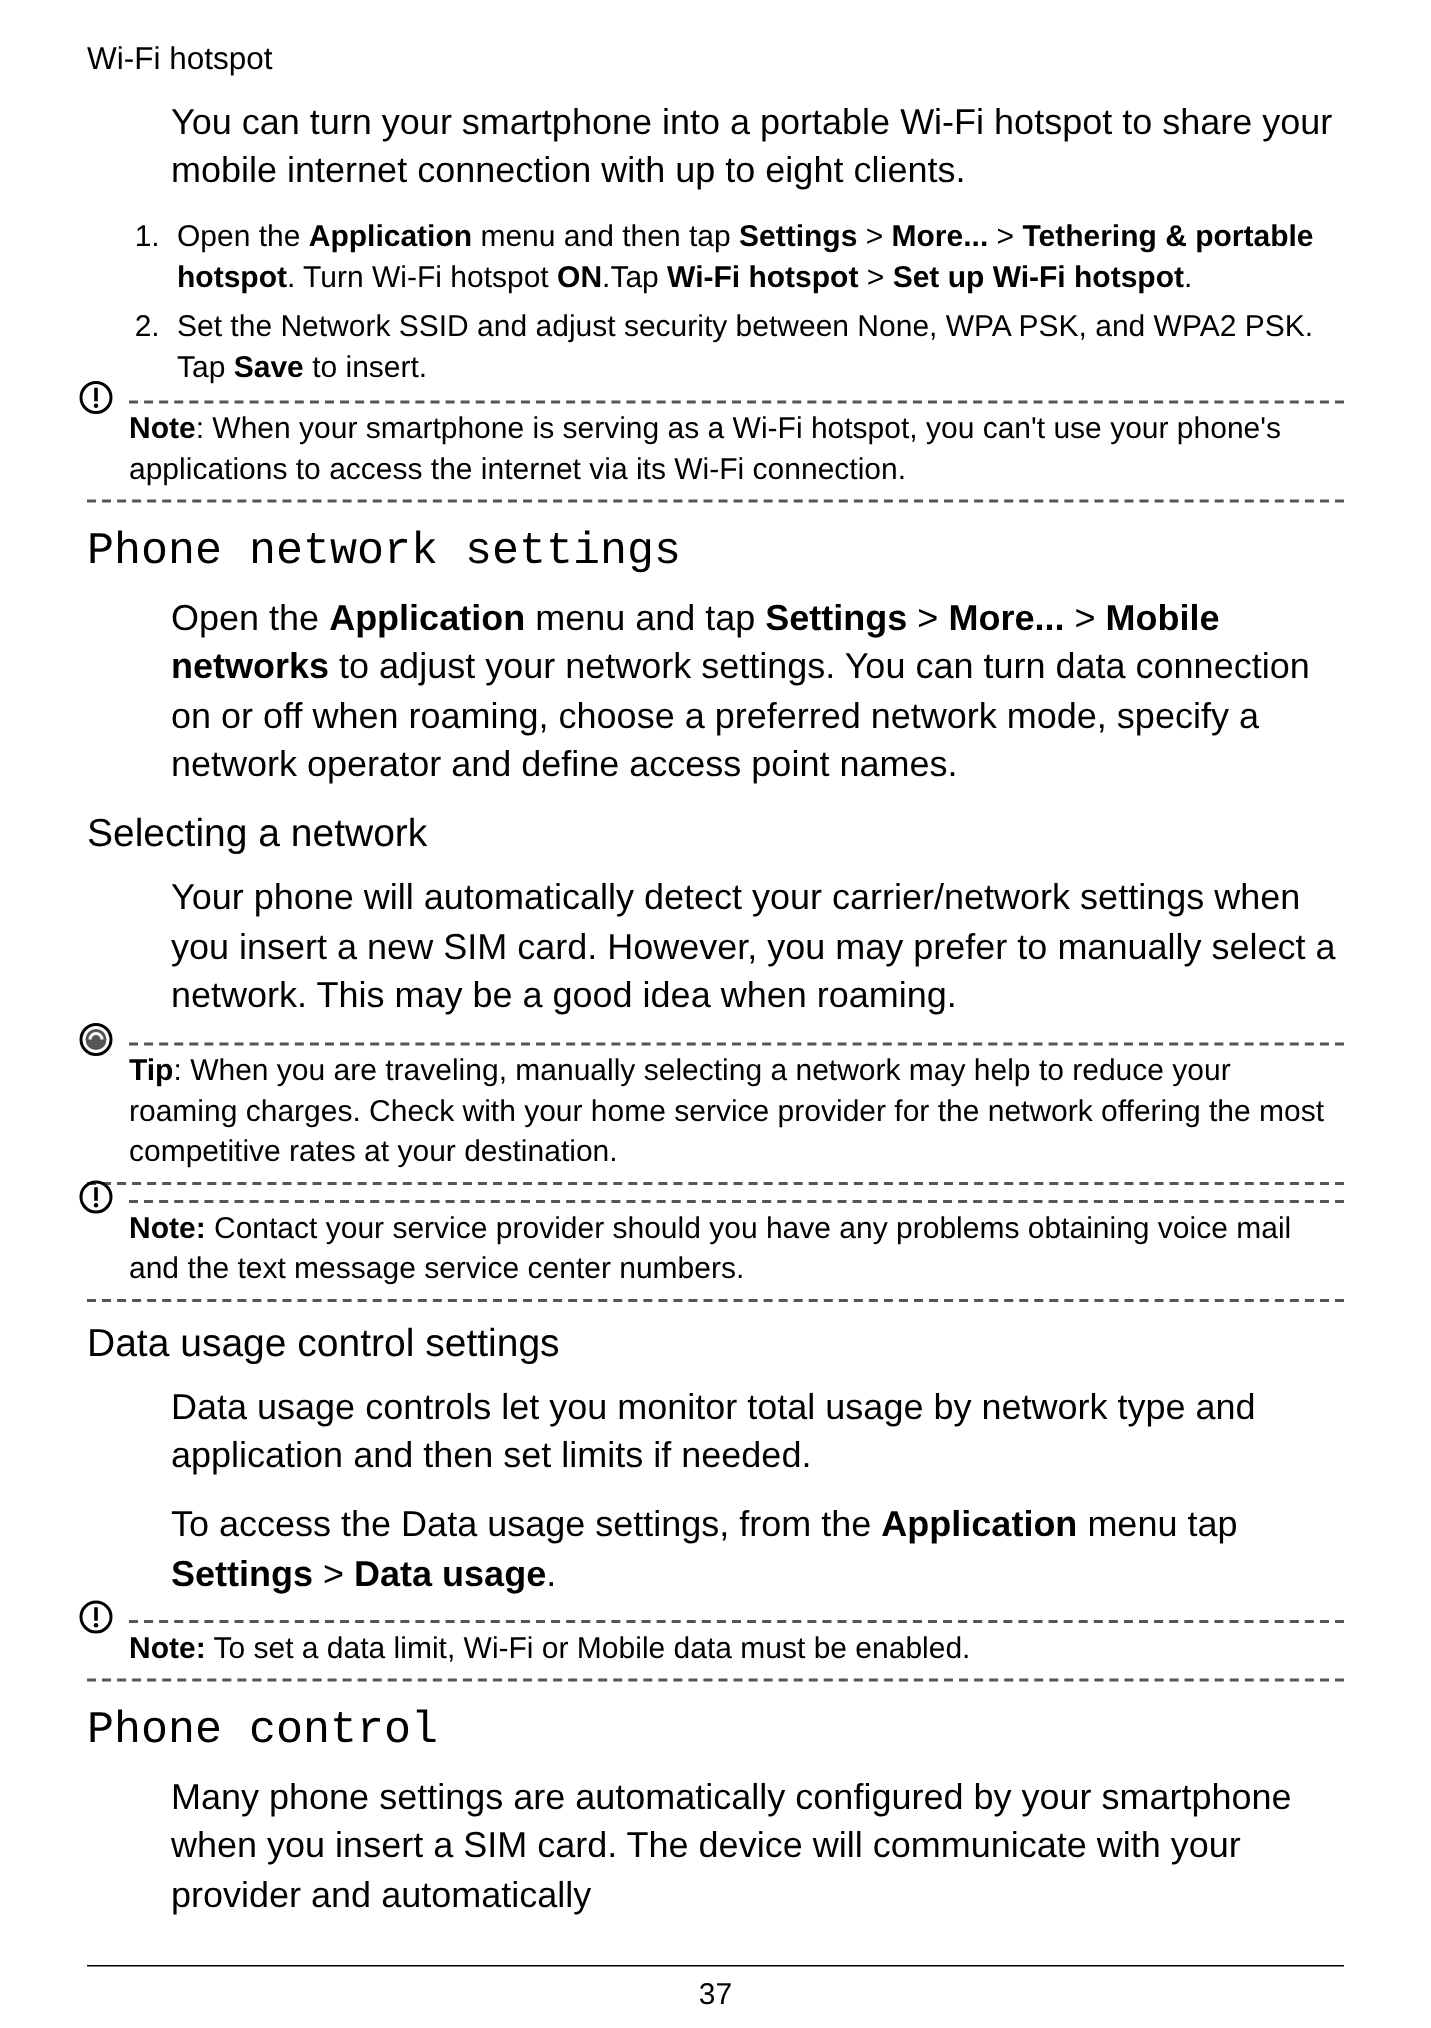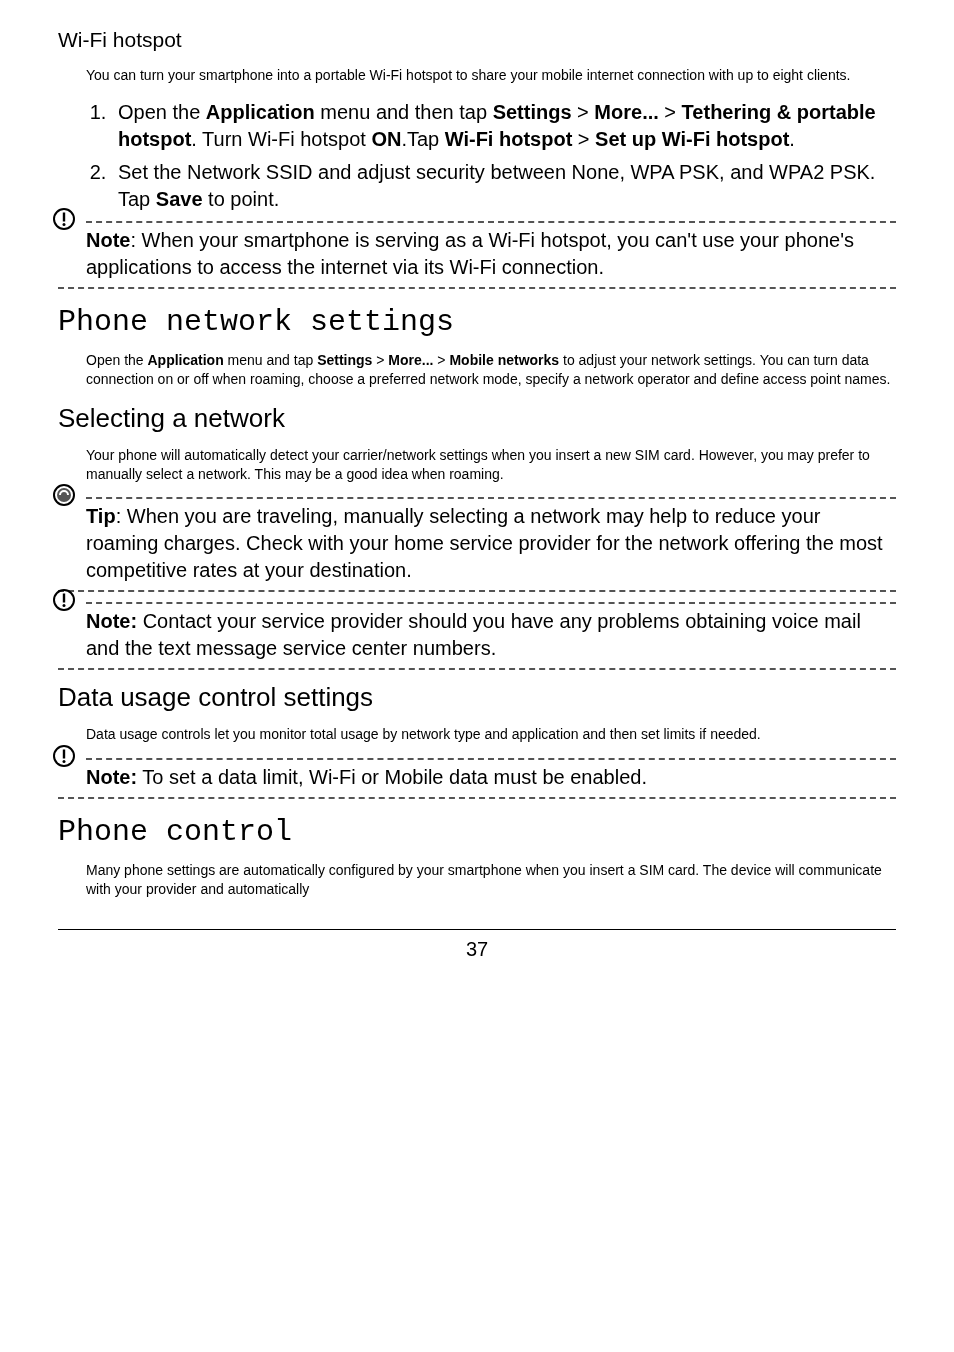--- a/index.html
+++ b/index.html
@@ -1,20 +1,20 @@
 <!DOCTYPE html>
 <html><head>
 <meta charset="utf-8">
 <style>
   * { box-sizing: border-box; margin: 0; padding: 0; }
   html, body { width: 954px; background: #fff; font-family: Arial, Helvetica, sans-serif; color: #000; }
   .page { padding: 28px 58px 0 58px; }
   h3.wifi { font-size: 21px; font-weight: 400; margin-bottom: 14px; }
   .body-block { margin-left: 28px; }
-  p { font-size: 14px; line-height: 1.35; margin-bottom: 14px; }
+  p { font-size: 24px; line-height: 1.35; margin-bottom: 14px; margin-left: 28px; }
   ol { margin-left: 20px; padding-left: 6px; }
   ol li { font-size: 20px; line-height: 1.35; margin-bottom: 6px; padding-left: 6px; }
   .note-box { position: relative; margin: 6px 0 10px 0; }
   .note-icon { position: absolute; left: -6px; top: -14px; width: 24px; height: 24px; }
   .dashes { border: none; border-top: 2px dashed #555; margin: 8px 0 4px 28px; }
   .dashes-full { border: none; border-top: 2px dashed #555; margin: 6px 0 6px 0; }
   .note-text { margin-left: 28px; font-size: 20px; line-height: 1.35; }
   h1.section { font-size: 30px; font-weight: 400; margin: 16px 0 12px 0; font-family: Liberation Mono, monospace; }
   h2.subsection { font-size: 26px; font-weight: 400; margin: 12px 0 12px 0; }
   .hr-footer { border: none; border-top: 1px solid #000; margin-top: 30px; }
@@ -29,21 +29,21 @@
   <h3 class="wifi">Wi-Fi hotspot</h3>
 
   <div class="body-block">
     <p>You can turn your smartphone into a portable Wi-Fi hotspot to share your mobile internet connection with up to eight clients.</p>
 
     <ol>
       <li>
         <span>Open the </span><b>Application</b><span> menu and then tap </span><b>Settings</b><span> &gt; </span><b>More...</b><span> &gt; </span><b>Tethering &amp; portable hotspot</b><span>. Turn Wi-Fi hotspot </span><b>ON</b><span>.Tap </span><b>Wi-Fi hotspot</b><span> &gt; </span><b>Set up Wi-Fi hotspot</b><span>.</span>
       </li>
       <li>
-        <span>Set the Network SSID and adjust security between None, WPA PSK, and WPA2 PSK. Tap </span><b>Save</b><span> to point.</span>
+        <span>Set the Network SSID and adjust security between None, WPA PSK, and WPA2 PSK. Tap </span><b>Save</b><span> to insert.</span>
       </li>
     </ol>
   </div>
 
   <div class="note-box">
     <div class="note-icon">
       <svg class="icon" viewBox="0 0 24 24" width="24" height="24">
           <circle cx="12" cy="12" r="10" fill="none" stroke="#000" stroke-width="2"></circle>
           <rect x="10.8" y="5.5" width="2.4" height="9" fill="#000"></rect>
           <circle cx="12" cy="17.5" r="1.5" fill="#000"></circle>
@@ -97,20 +97,23 @@
     <div class="note-text">
       <b>Note:</b><span> Contact your service provider should you have any problems obtaining voice mail and the text message service center numbers.</span>
     </div>
     <hr class="dashes-full">
   </div>
 
   <h2 class="subsection">Data usage control settings</h2>
 
   <div class="body-block">
     <p>Data usage controls let you monitor total usage by network type and application and then set limits if needed.</p>
+    <p>
+      <span>To access the Data usage settings, from the </span><b>Application</b><span> menu tap </span><b>Settings</b><span> &gt; </span><b>Data usage</b><span>.</span>
+    </p>
   </div>
 
   <div class="note-box">
     <div class="note-icon">
       <svg class="icon" viewBox="0 0 24 24" width="24" height="24">
           <circle cx="12" cy="12" r="10" fill="none" stroke="#000" stroke-width="2"></circle>
           <rect x="10.8" y="5.5" width="2.4" height="9" fill="#000"></rect>
           <circle cx="12" cy="17.5" r="1.5" fill="#000"></circle>
         </svg>
     </div>

